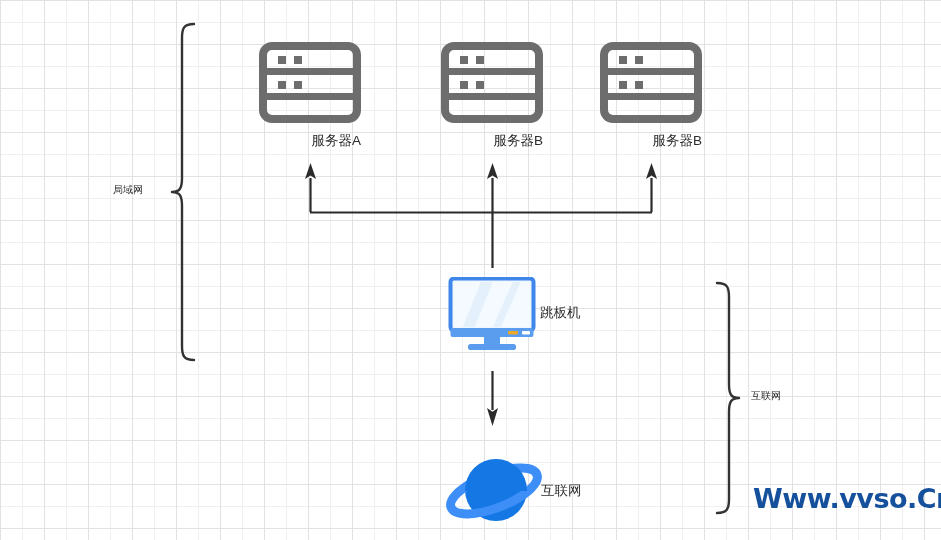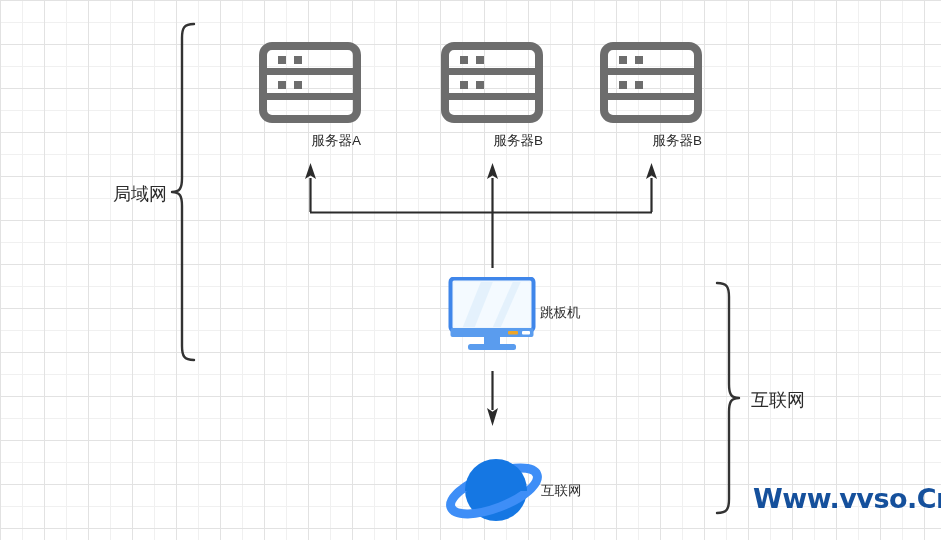--- a/index.html
+++ b/index.html
@@ -66,21 +66,21 @@
     height: 82px;
   }
 
   
   .brace {
     position: absolute;
   }
 
   .brace-label {
     position: absolute;
-    font-size: 18px;
+    font-size: 10px;
     color: #2b2b2b;
     white-space: nowrap;
     line-height: 1;
   }
 
   
   .watermark {
     position: absolute;
     font-family: "DejaVu Sans", sans-serif;
     font-weight: bold;

